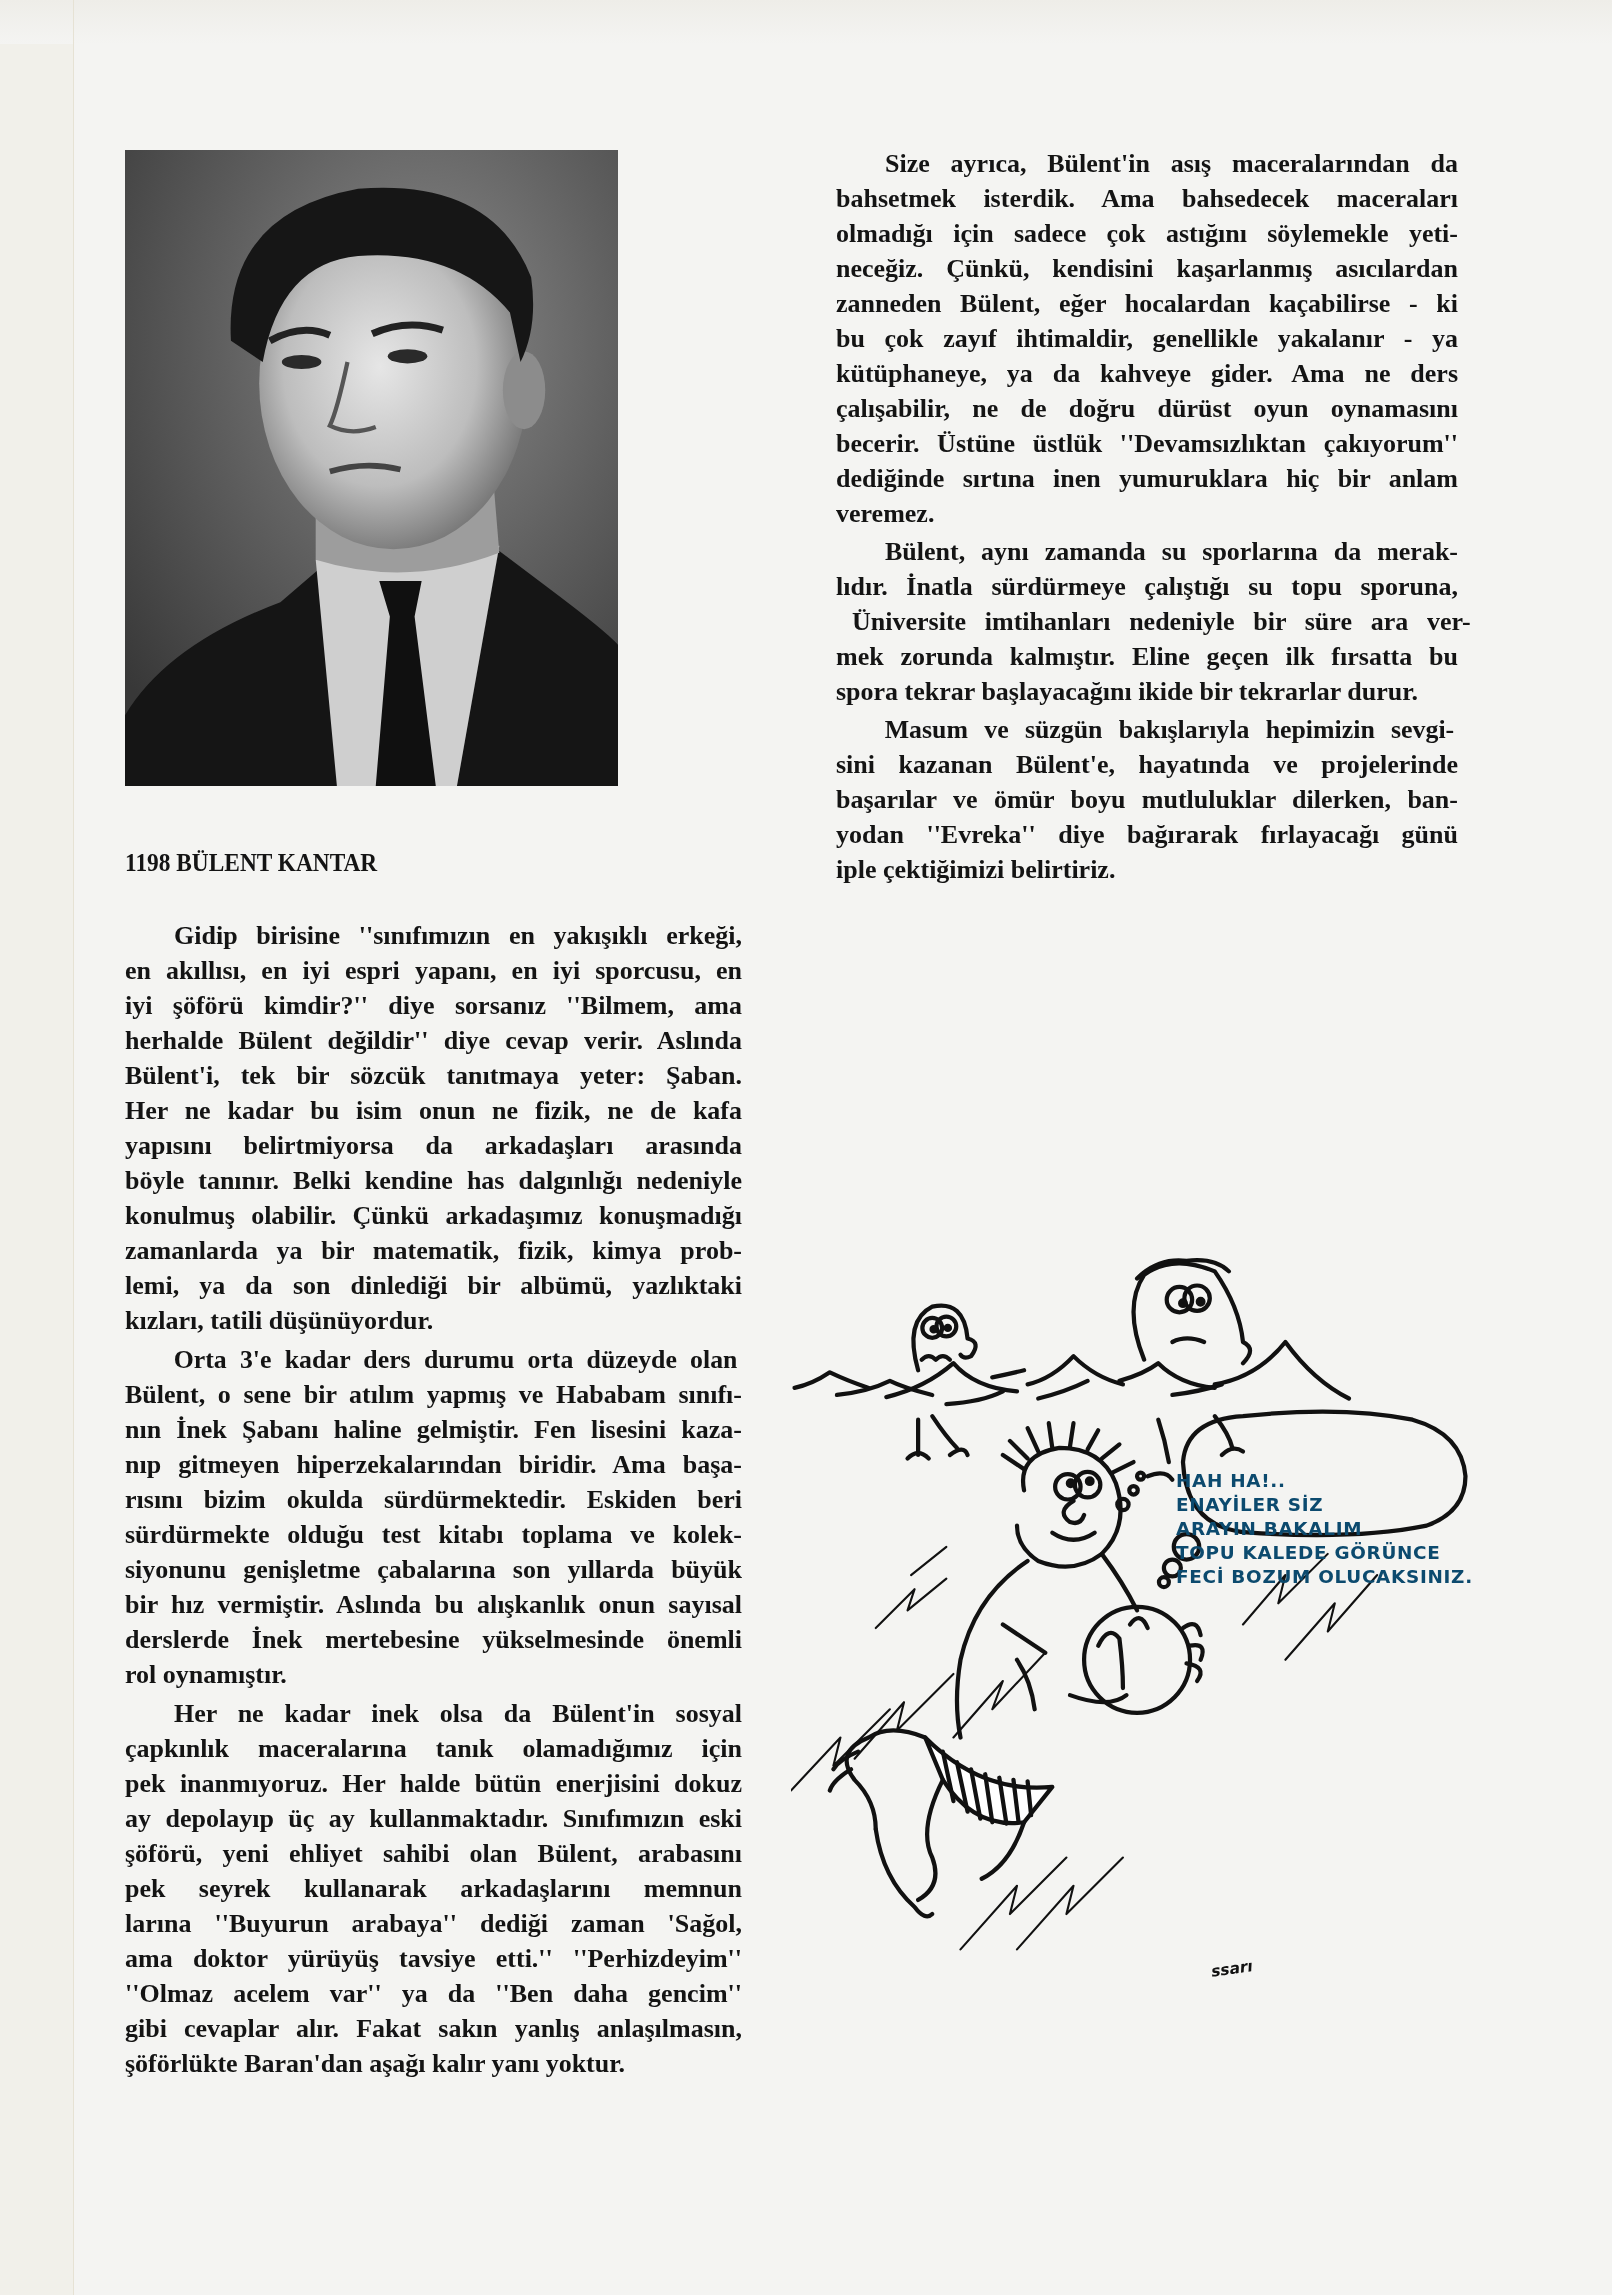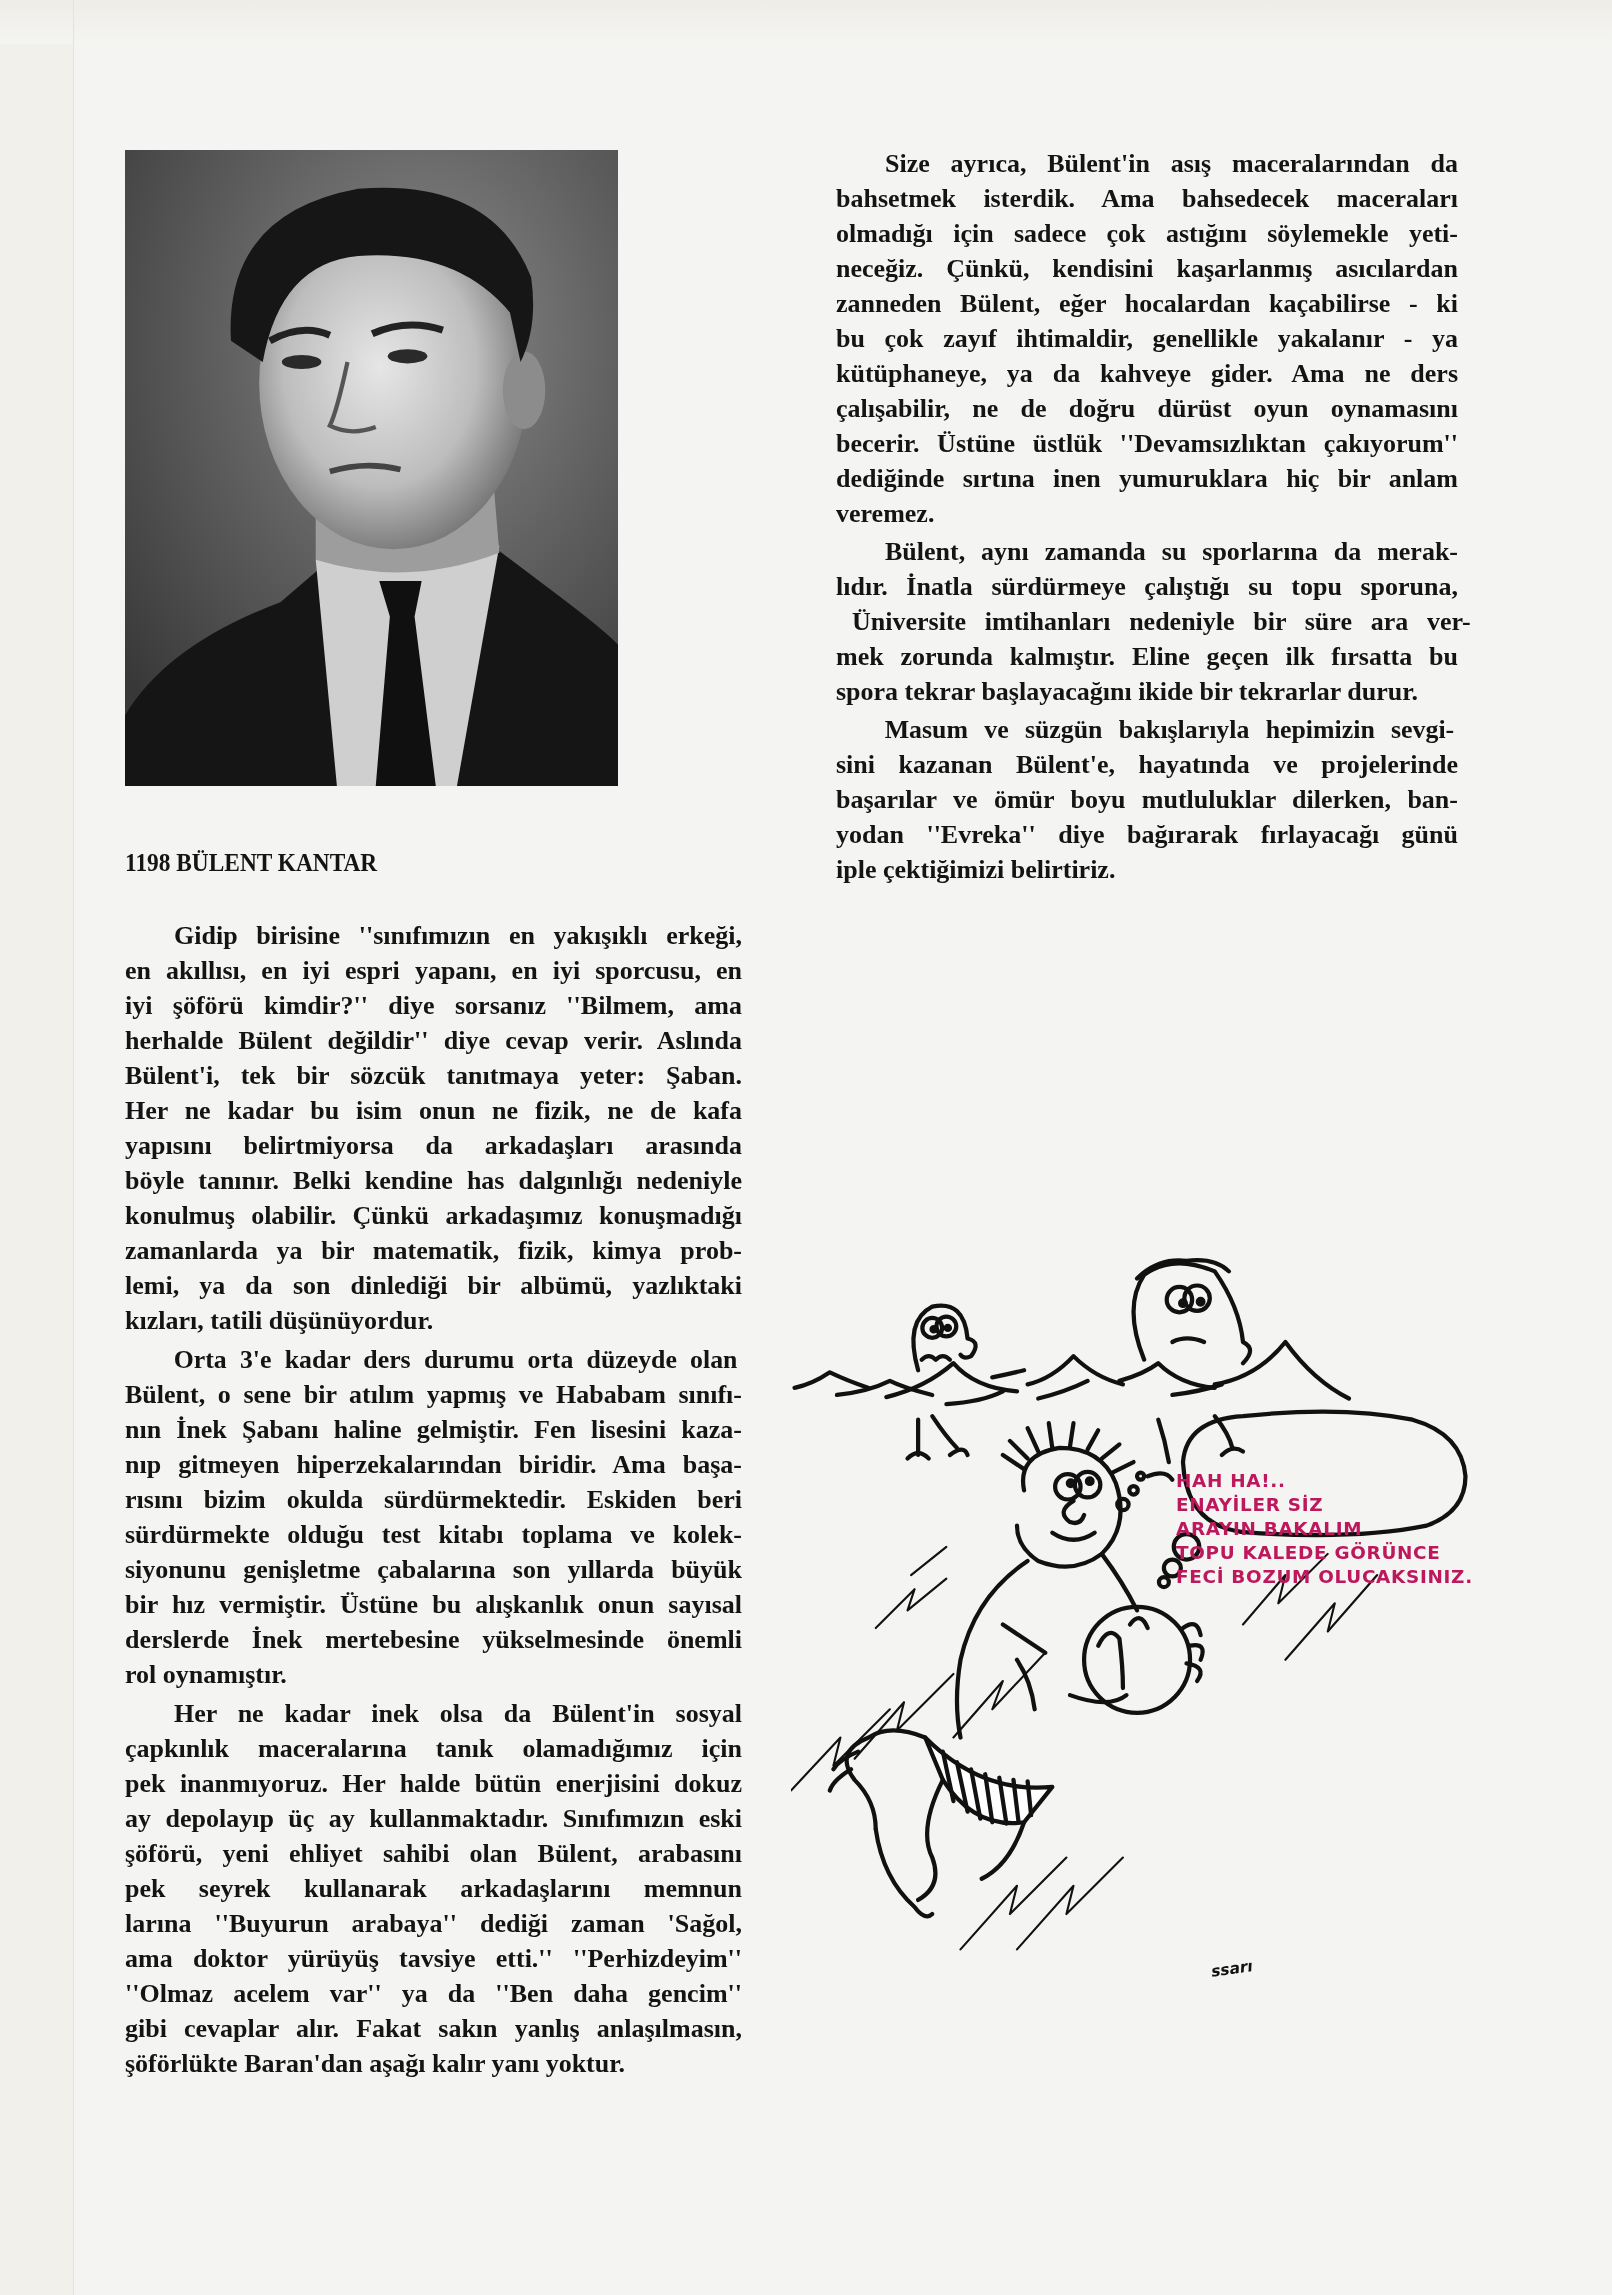--- a/index.html
+++ b/index.html
@@ -55,21 +55,21 @@
   .para { text-indent: 0; }
 
   
   .cartoon {
     position: absolute; left: 791px; top: 1243px; width: 678px; height: 763px;
   }
   .cartoon svg { width: 100%; height: 100%; display: block; }
   .bubble-text {
     position: absolute; left: 1176px; top: 1469px; width: 268px;
     font-family: "DejaVu Sans", sans-serif; font-size: 18.4px; line-height: 24px;
-    font-weight: bold; letter-spacing: 0.7px; color: #be185d;
+    font-weight: bold; letter-spacing: 0.7px; color: #0c4a6e;
   }
   .bubble-text span { display: block; white-space: nowrap; }
   .signature {
     position: absolute; left: 1211px; top: 1960px;
     font-family: "DejaVu Sans", sans-serif; font-style: italic; font-weight: bold;
     font-size: 15.5px; color: #111; transform: rotate(-8deg);
   }
 </style>
 </head>
 <body>
@@ -138,21 +138,21 @@
         <span class="ln last" style="display: block;">kızları, tatili düşünüyordur.</span>
       </div>
       <div class="para">
         <span class="ln first" style="display: block; transform: scaleX(0.992593); transform-origin: left center;">Orta 3'e kadar ders durumu orta düzeyde olan</span>
         <span class="ln" style="display: block; word-spacing: 5.8px;">Bülent, o sene bir atılım yapmış ve Hababam sınıfı-</span>
         <span class="ln" style="display: block; word-spacing: 8.3px;">nın İnek Şabanı haline gelmiştir. Fen lisesini kaza-</span>
         <span class="ln" style="display: block; word-spacing: 10.2px;">nıp gitmeyen hiperzekalarından biridir. Ama başa-</span>
         <span class="ln" style="display: block; word-spacing: 14px;">rısını bizim okulda sürdürmektedir. Eskiden beri</span>
         <span class="ln" style="display: block; word-spacing: 11px;">sürdürmekte olduğu test kitabı toplama ve kolek-</span>
         <span class="ln" style="display: block; word-spacing: 10px;">siyonunu genişletme çabalarına son yıllarda büyük</span>
-        <span class="ln" style="display: block; word-spacing: 6.5px;">bir hız vermiştir. Üstüne bu alışkanlık onun sayısal</span>
+        <span class="ln" style="display: block; word-spacing: 6.5px;">bir hız vermiştir. Aslında bu alışkanlık onun sayısal</span>
         <span class="ln" style="display: block; word-spacing: 15.7px;">derslerde İnek mertebesine yükselmesinde önemli</span>
         <span class="ln last" style="display: block;">rol oynamıştır.</span>
       </div>
       <div class="para">
         <span class="ln first" style="display: block; word-spacing: 6.9px;">Her ne kadar inek olsa da Bülent'in sosyal</span>
         <span class="ln" style="display: block; word-spacing: 22px;">çapkınlık maceralarına tanık olamadığımız için</span>
         <span class="ln" style="display: block; word-spacing: 7.5px;">pek inanmıyoruz. Her halde bütün enerjisini dokuz</span>
         <span class="ln" style="display: block; word-spacing: 7.5px;">ay depolayıp üç ay kullanmaktadır. Sınıfımızın eski</span>
         <span class="ln" style="display: block; word-spacing: 13.3px;">şöförü, yeni ehliyet sahibi olan Bülent, arabasını</span>
         <span class="ln" style="display: block; word-spacing: 26px;">pek seyrek kullanarak arkadaşlarını memnun</span>

